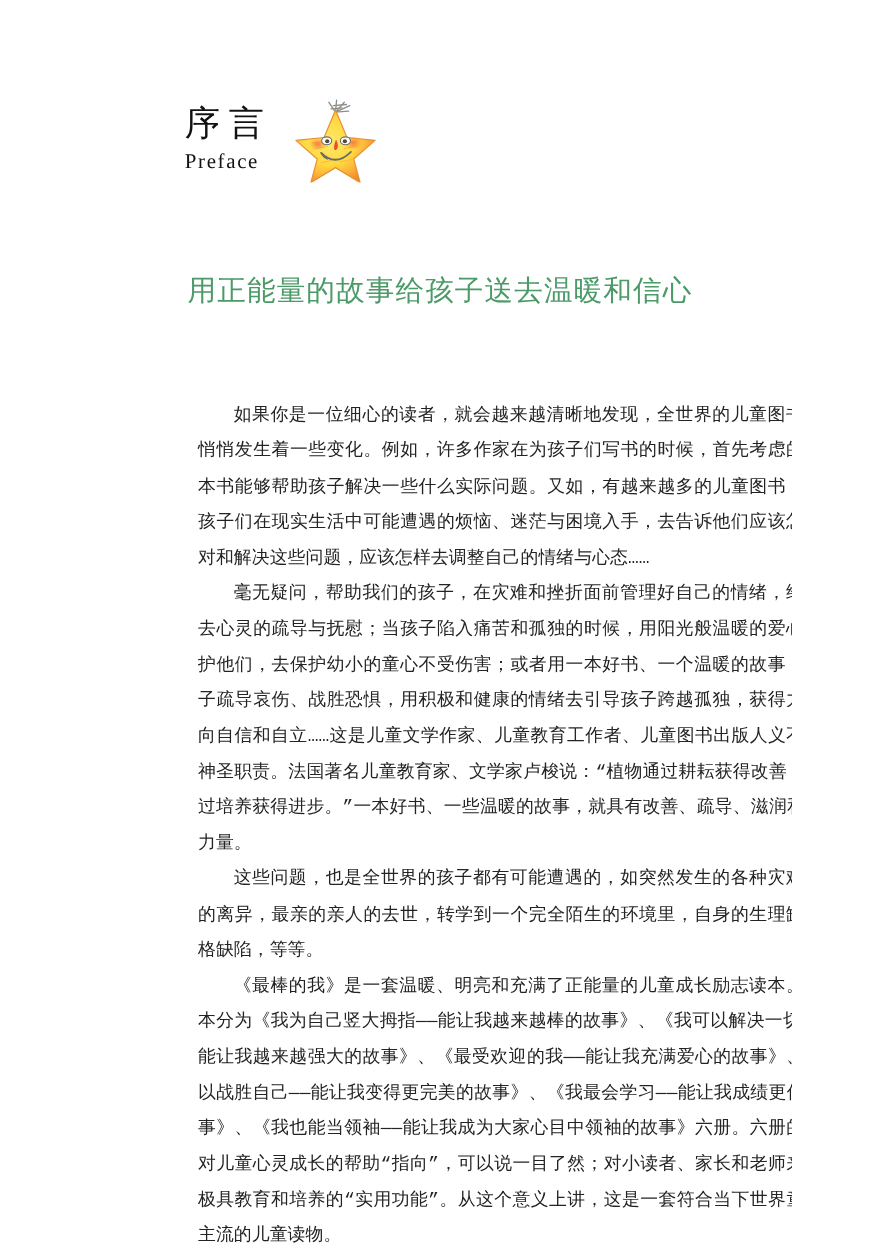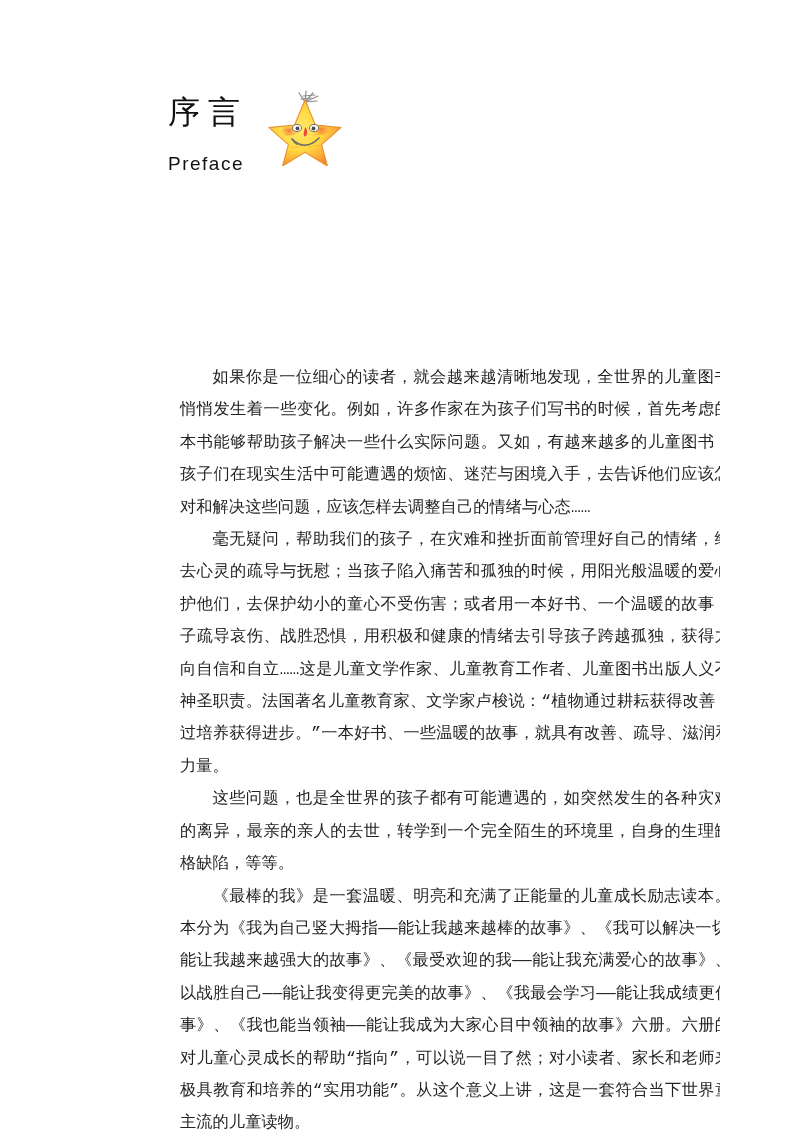--- a/index.html
+++ b/index.html
@@ -37,26 +37,26 @@
   }
   .masthead-cn {
     font-family: "DejaVu Serif", "Liberation Serif", serif;
     font-size: 32px;
     line-height: 40px;
     letter-spacing: 8px;
     color: #111111;
     white-space: nowrap;
   }
   .masthead-en {
-    font-family: Liberation Sans, sans-serif;
+    font-family: Liberation Serif, serif;
     font-size: 19px;
     line-height: 24px;
     letter-spacing: 1.5px;
     color: #111111;
-    margin-top: 20px;
+    margin-top: 4px;
     white-space: nowrap;
   }
   .star-wrap {
     position: absolute;
     left: 100px;
     top: -6px;
     width: 74px;
     height: 80px;
   }
   .star-wrap svg { display: block; }
@@ -152,20 +152,21 @@
         <circle cx="45.5" cy="42.4" r="1.9" fill="#4a4a4a"></circle>
 
         <path d="M37.5 41 C40 45 39.5 50 36.8 50.6 C35.2 50.2 35.4 45 37.5 41 Z" fill="#ec4a34"></path>
 
         <path d="M24 53 Q37 66 51 52" fill="none" stroke="#6a6a6a" stroke-width="1.6" stroke-linecap="round"></path>
         <path d="M24 53 Q26 57 29.5 58.5" fill="none" stroke="#6a6a6a" stroke-width="1.2" stroke-linecap="round"></path>
       </svg>
     </div>
   </div>
 
+  <div class="article-title">用正能量的故事给孩子送去温暖和信心</div>
 
   <div class="body-text">
     <p class="para">如果你是一位细心的读者，就会越来越清晰地发现，全世界的儿童图书，正在悄悄发生着一些变化。例如，许多作家在为孩子们写书的时候，首先考虑的就是这本书能够帮助孩子解决一些什么实际问题。又如，有越来越多的儿童图书，正在从孩子们在现实生活中可能遭遇的烦恼、迷茫与困境入手，去告诉他们应该怎样去面对和解决这些问题，应该怎样去调整自己的情绪与心态……</p>
     <p class="para">毫无疑问，帮助我们的孩子，在灾难和挫折面前管理好自己的情绪，给他们送去心灵的疏导与抚慰；当孩子陷入痛苦和孤独的时候，用阳光般温暖的爱心，去呵护他们，去保护幼小的童心不受伤害；或者用一本好书、一个温暖的故事，帮助孩子疏导哀伤、战胜恐惧，用积极和健康的情绪去引导孩子跨越孤独，获得力量，走向自信和自立……这是儿童文学作家、儿童教育工作者、儿童图书出版人义不容辞的神圣职责。法国著名儿童教育家、文学家卢梭说：“植物通过耕耘获得改善，儿童通过培养获得进步。”一本好书、一些温暖的故事，就具有改善、疏导、滋润和培养的力量。</p>
     <p class="para">这些问题，也是全世界的孩子都有可能遭遇的，如突然发生的各种灾难，父母的离异，最亲的亲人的去世，转学到一个完全陌生的环境里，自身的生理缺陷和性格缺陷，等等。</p>
     <p class="para">《最棒的我》是一套温暖、明亮和充满了正能量的儿童成长励志读本。全套读本分为《我为自己竖大拇指——能让我越来越棒的故事》、《我可以解决一切烦恼——能让我越来越强大的故事》、《最受欢迎的我——能让我充满爱心的故事》、《我可以战胜自己——能让我变得更完美的故事》、《我最会学习——能让我成绩更优秀的故事》、《我也能当领袖——能让我成为大家心目中领袖的故事》六册。六册的主题和对儿童心灵成长的帮助“指向”，可以说一目了然；对小读者、家长和老师来说，也极具教育和培养的“实用功能”。从这个意义上讲，这是一套符合当下世界童书写作主流的儿童读物。</p>
   </div>
 
 </div>
 

